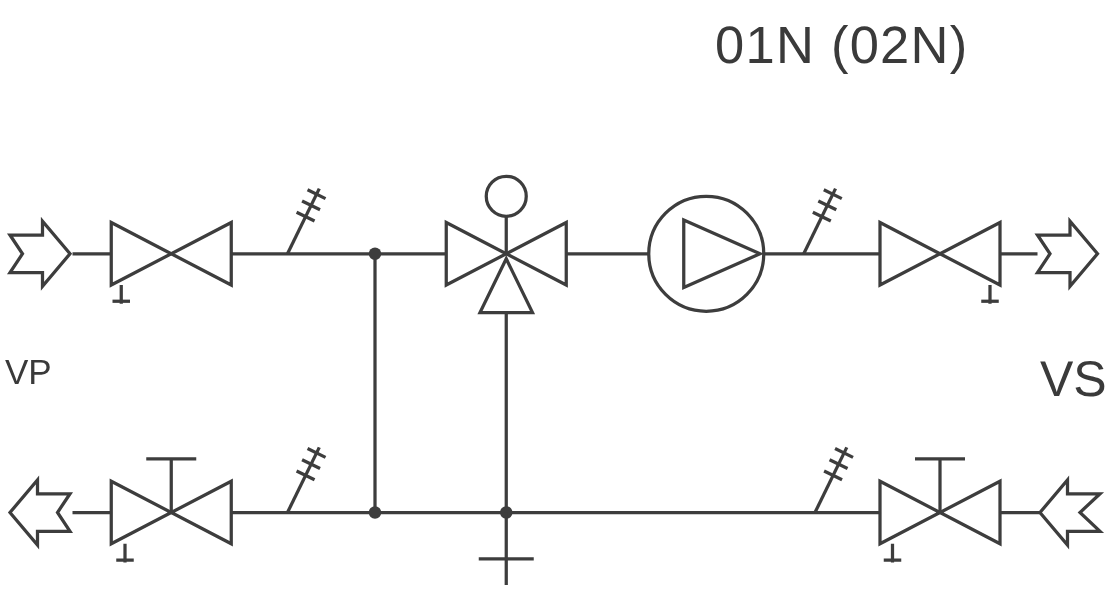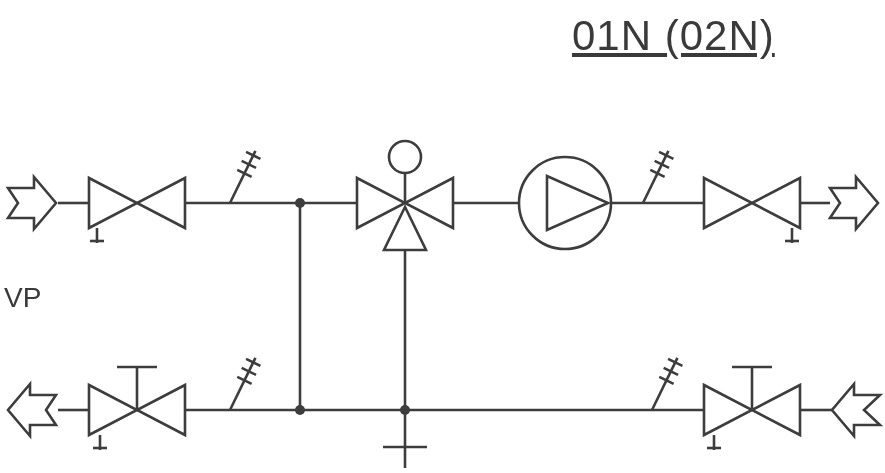--- a/index.html
+++ b/index.html
@@ -15,21 +15,21 @@
     font-family:"Liberation Sans", sans-serif;
     overflow:hidden;
   }
   .stage svg{position:absolute;left:0;top:0;}
   .lbl{
     position:absolute;
     color:var(--text);
     user-select:none;
     white-space:nowrap;
   }
-  .title{left:572px;top:12px;font-size:42px;font-weight:500;letter-spacing:1px;text-decoration:underline;}
+  .title{left:572px;top:12px;font-size:42px;font-weight:500;letter-spacing:1px;}
   .vp{left:4px;top:282px;font-size:28px;font-weight:500;}
   .vs{left:832px;top:282px;font-size:40px;font-weight:500;}
   .stroke{fill:none;stroke:var(--line);stroke-width:2.6;}
   .fillwhite{fill:#ffffff;stroke:var(--line);stroke-width:2.6;stroke-linejoin:miter;}
   .dot{fill:var(--line);stroke:none;}
 </style>
 </head>
 <body>
 
 <div class="stage">
@@ -152,14 +152,15 @@
 
     <g>
       <line class="stroke" x1="405" y1="410" x2="405" y2="468"></line>
       <line class="stroke" x1="383" y1="447" x2="427" y2="447"></line>
     </g>
 
   </svg>
 
   <div class="lbl title">01N (02N)</div>
   <div class="lbl vp">VP</div>
+  <div class="lbl vs">VS</div>
 
 </div>
 
 </body></html>

